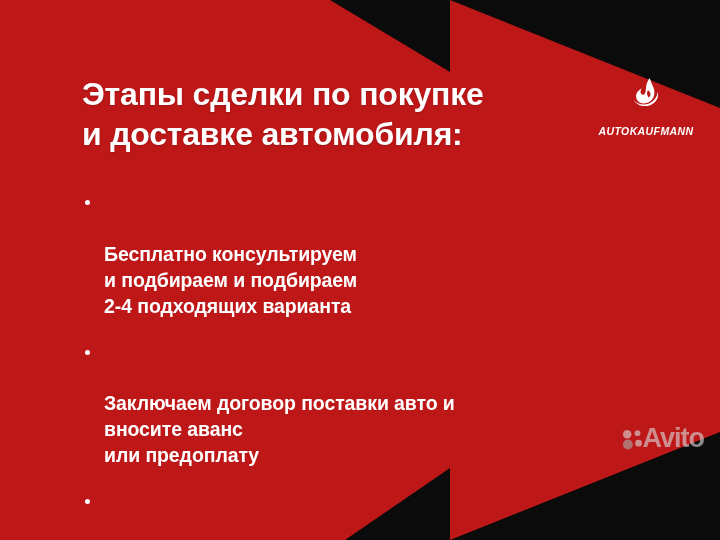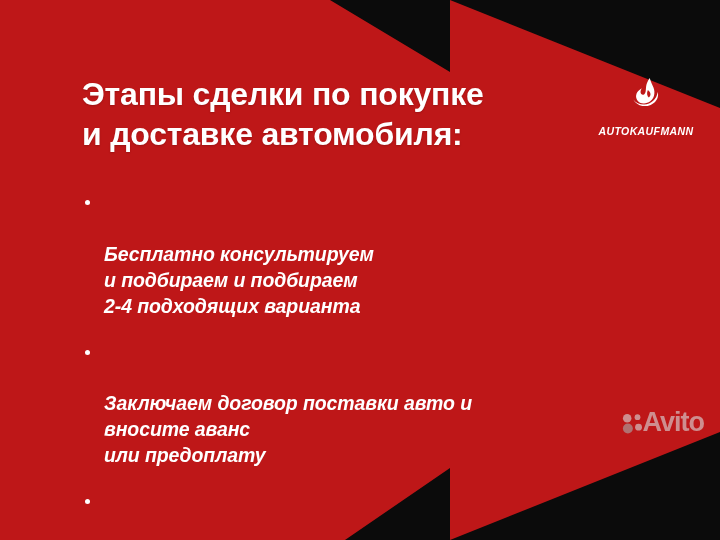--- a/index.html
+++ b/index.html
@@ -83,38 +83,37 @@
   .bullet {
     position: relative;
     padding-left: 22px;
     margin-bottom: 20px;
     color: #ffffff;
     font-size: 19.5px;
     font-weight: bold;
     line-height: 1.33;
     white-space: pre-line;
     letter-spacing: -0.1px;
-    font-style: italic;
   }
   .bullet:last-child { margin-bottom: 0; }
   .bullet-dot {
     position: absolute;
     left: 3px;
     top: 10px;
     width: 5px;
     height: 5px;
     border-radius: 50%;
     background: #ffffff;
   }
 
   
   .avito {
     position: absolute;
     right: 16px;
-    bottom: 20px;
+    bottom: 4px;
     display: flex;
     align-items: center;
     gap: 0;
     opacity: 0.62;
   }
   .avito-mark { width: 22px; height: 22px; display: block; }
   .avito-word {
     color: #d8d8d8;
     font-size: 27px;
     font-weight: bold;

